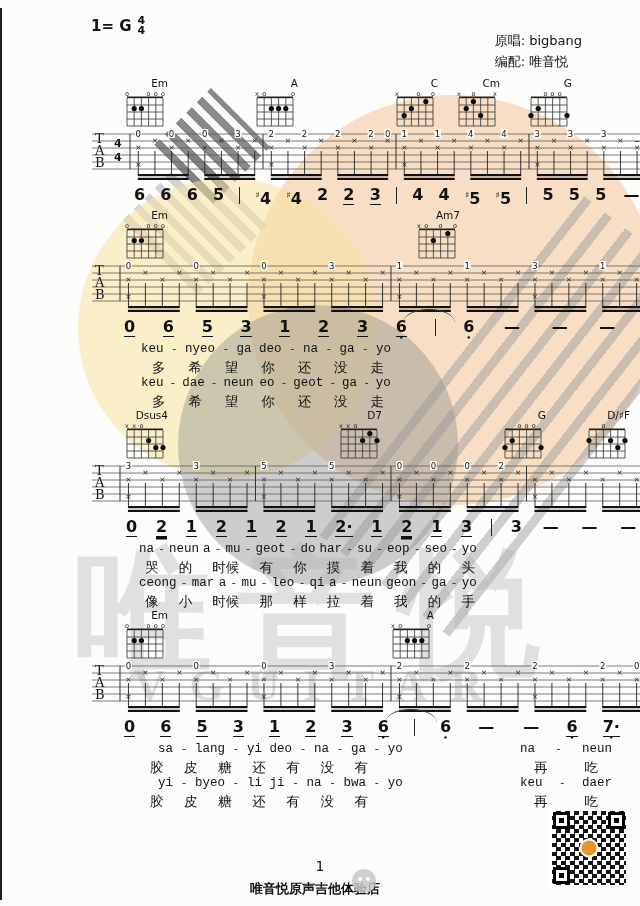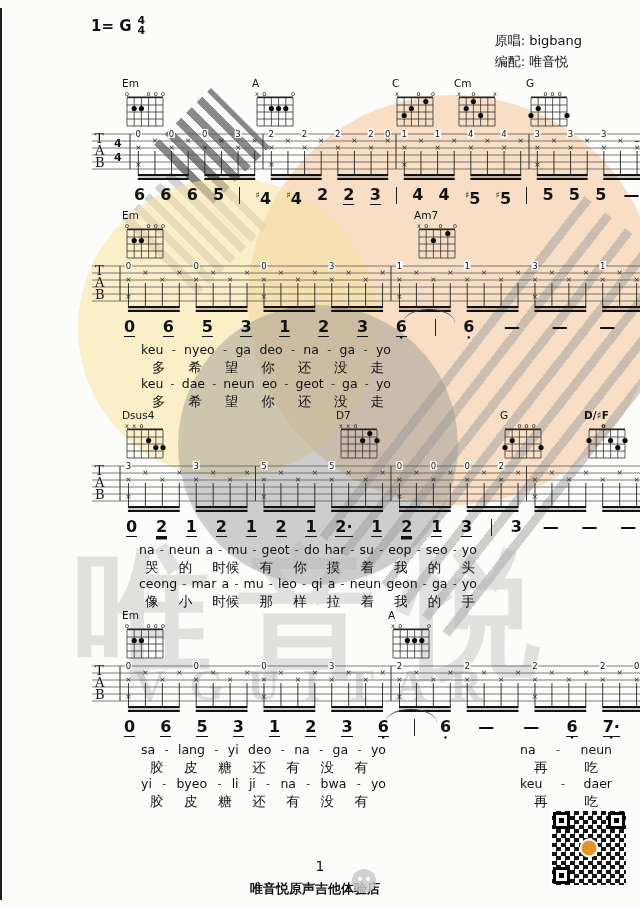--- a/index.html
+++ b/index.html
@@ -29,44 +29,44 @@
   header{position:relative;height:78px;}
   .key-line{position:absolute;left:55px;top:16px;font-size:15px;font-weight:bold;display:flex;align-items:center;gap:6px;}
   .frac{display:inline-flex;flex-direction:column;align-items:center;font-size:11px;line-height:10px;font-weight:bold;}
   .frac i{font-style:normal;}
   .capo-line{position:absolute;left:55px;top:44px;font-size:13px;}
   .title{position:absolute;left:0;right:0;top:6px;text-align:center;font-size:31px;font-weight:bold;margin:0;letter-spacing:1px;}
   .credits{position:absolute;right:58px;top:30px;font-size:13px;text-align:left;line-height:21px;}
   
   .system{position:relative;margin-left:56px;width:572px;}
   .chord-row{position:relative;height:44px;}
-  .chord{position:absolute;top:0;width:46px;text-align:left;}
+  .chord{position:absolute;top:0;width:46px;text-align:right;}
   .chord-name{font-size:10.5px;line-height:10px;height:10px;}
   .staff-wrap{height:64px;position:relative;}
   .jianpu{height:24px;display:flex;justify-content:space-between;align-items:flex-start;font-size:16px;font-weight:bold;}
   .jp{position:relative;line-height:18px;flex:0 0 auto;text-align:center;}
   .jp .sh{font-style:normal;font-size:9px;vertical-align:super;margin-right:0px;}
   .jp .da{font-weight:bold;}
   .jp.u{border-bottom:1.3px solid #111;}
   .jp.uu{border-bottom:1.3px solid #111;box-shadow:0 2.5px 0 #111;}
   .jp.low::after{content:"•";position:absolute;left:50%;transform:translateX(-50%);bottom:-11px;font-size:7px;color:#111;}
   .jp-bar{width:1px;background:#222;height:17px;margin-top:1px;flex:0 0 auto;}
   .jp-dash{width:20px;text-align:center;flex:0 0 auto;font-weight:bold;line-height:18px;}
   .jp.tie::before{content:"";position:absolute;left:65%;top:-9px;width:52px;height:13px;
     border-top:1.6px solid #333;border-radius:50% 50% 0 0/100% 100% 0 0;}
   
   .lyr{position:relative;height:17px;font-size:12.5px;}
-  .lyr-left,.lyr-right{display:flex;justify-content:space-between;align-items:center;}
+  .lyr-left,.lyr-right{display:flex;justify-content:space-between;align-items:center;font-family:Liberation Mono, monospace;}
   .lyr-right{position:absolute;top:0;}
   .lyr.cn{font-size:13.5px;}
   .sys-1 .lyr.roman .lyr-left{margin-left:49px;width:250px;}
   .sys-1 .lyr.cn .lyr-left{margin-left:60px;width:232px;}
   .sys-2 .lyr.roman .lyr-left{margin-left:47px;width:338px;}
   .sys-2 .lyr.cn .lyr-left{margin-left:53px;width:330px;}
-  .sys-3 .lyr.roman .lyr-left{margin-left:49px;width:245px;}
+  .sys-3 .lyr.roman .lyr-left{margin-left:66px;width:245px;}
   .sys-3 .lyr.cn .lyr-left{margin-left:58px;width:218px;}
   .sys-3 .lyr.roman .lyr-right{left:428px;width:92px;}
   .sys-3 .lyr.cn .lyr-right{left:442px;width:64px;}
   .hy{font-size:11px;color:#222;}
   
   .page-num{position:absolute;left:0;right:0;top:858px;text-align:center;font-size:14px;}
   .shop-line{position:absolute;left:250px;top:880px;font-size:13px;font-weight:bold;}
   .wechat-icon{position:absolute;left:352px;top:869px;width:24px;height:24px;border-radius:50%;
     background:rgba(200,200,200,.85);}
   .wechat-icon::after{content:"";position:absolute;left:6px;top:8px;width:4px;height:4px;border-radius:50%;background:#fff;box-shadow:8px 0 0 #fff;}
@@ -677,21 +677,21 @@
                 <line x1="12.2" y1="10" x2="12.2" y2="38" stroke="#333" stroke-width="0.8"></line>
                 <line x1="19.4" y1="10" x2="19.4" y2="38" stroke="#333" stroke-width="0.8"></line>
                 <line x1="26.6" y1="10" x2="26.6" y2="38" stroke="#333" stroke-width="0.8"></line>
                 <line x1="33.8" y1="10" x2="33.8" y2="38" stroke="#333" stroke-width="0.8"></line>
                 <line x1="41" y1="10" x2="41" y2="38" stroke="#333" stroke-width="0.8"></line>
                 <circle cx="5" cy="27.5" r="2.6" fill="#0b0b0b"></circle>
                 <circle cx="12.2" cy="20.5" r="2.6" fill="#0b0b0b"></circle>
                 <circle cx="41" cy="27.5" r="2.6" fill="#0b0b0b"></circle>
               </svg></div>
           </div>
-          <div class="chord" style="left: 492px; font-weight: bold;">
+          <div class="chord" style="left: 492px;">
             <div class="chord-name">D/♯F</div>
             <div><svg width="46" height="44" viewBox="0 0 46 44">
                 <text x="19.4" y="7.5" font-size="6.5" text-anchor="middle" fill="#222">o</text>
                 <rect x="5" y="8.5" width="36" height="1.7" fill="#222"></rect>
                 <line x1="5" y1="17" x2="41" y2="17" stroke="#333" stroke-width="0.8"></line>
                 <line x1="5" y1="24" x2="41" y2="24" stroke="#333" stroke-width="0.8"></line>
                 <line x1="5" y1="31" x2="41" y2="31" stroke="#333" stroke-width="0.8"></line>
                 <line x1="5" y1="38" x2="41" y2="38" stroke="#333" stroke-width="0.8"></line>
                 <line x1="5" y1="10" x2="5" y2="38" stroke="#333" stroke-width="0.8"></line>
                 <line x1="12.2" y1="10" x2="12.2" y2="38" stroke="#333" stroke-width="0.8"></line>

